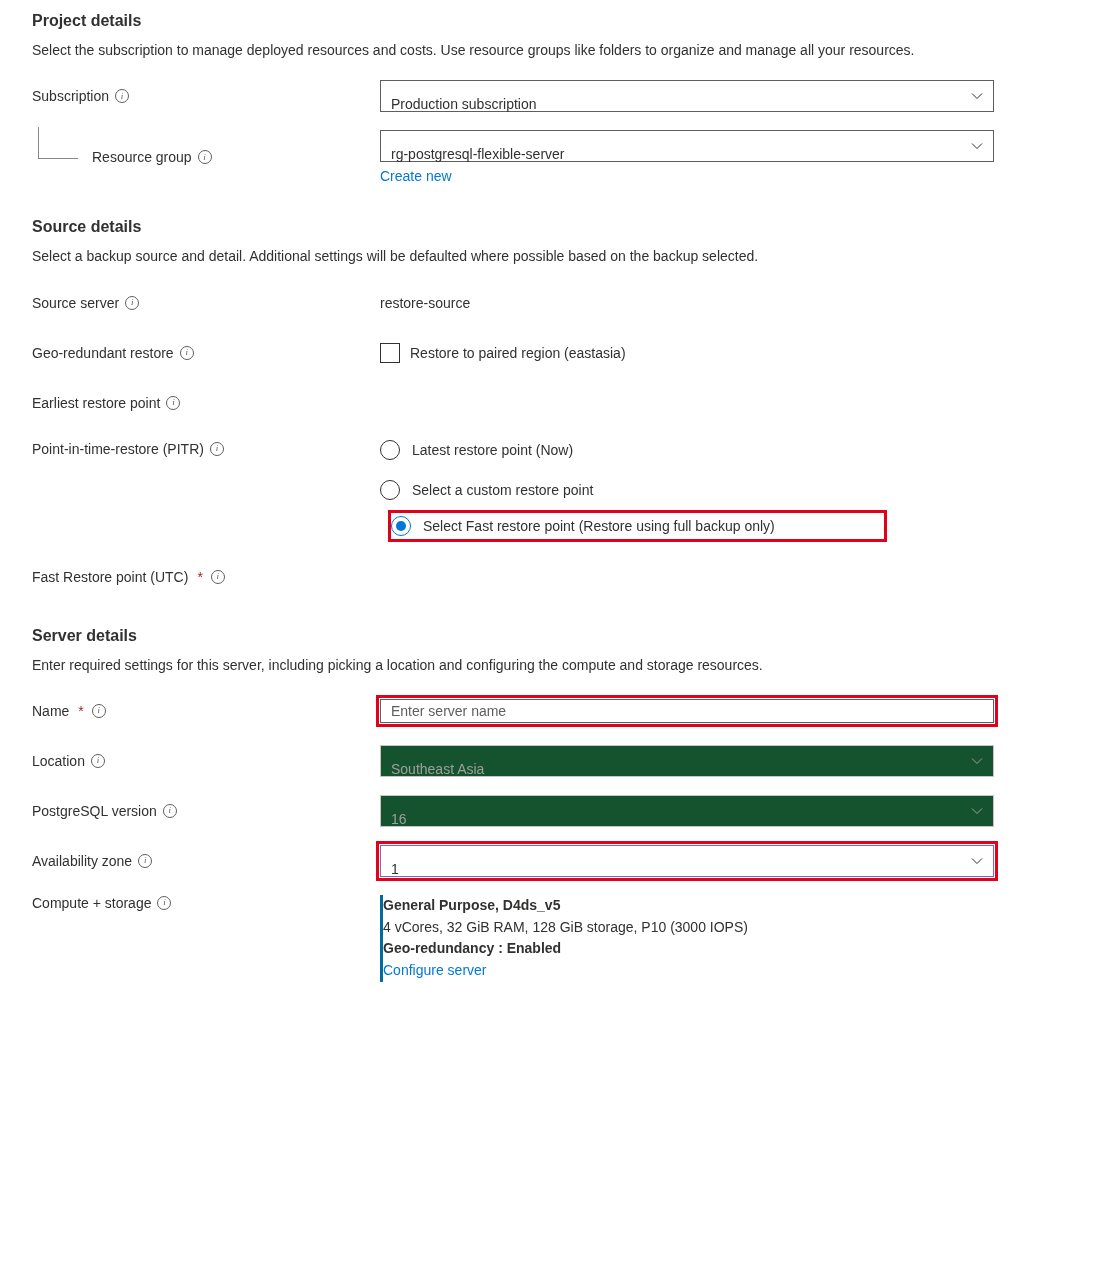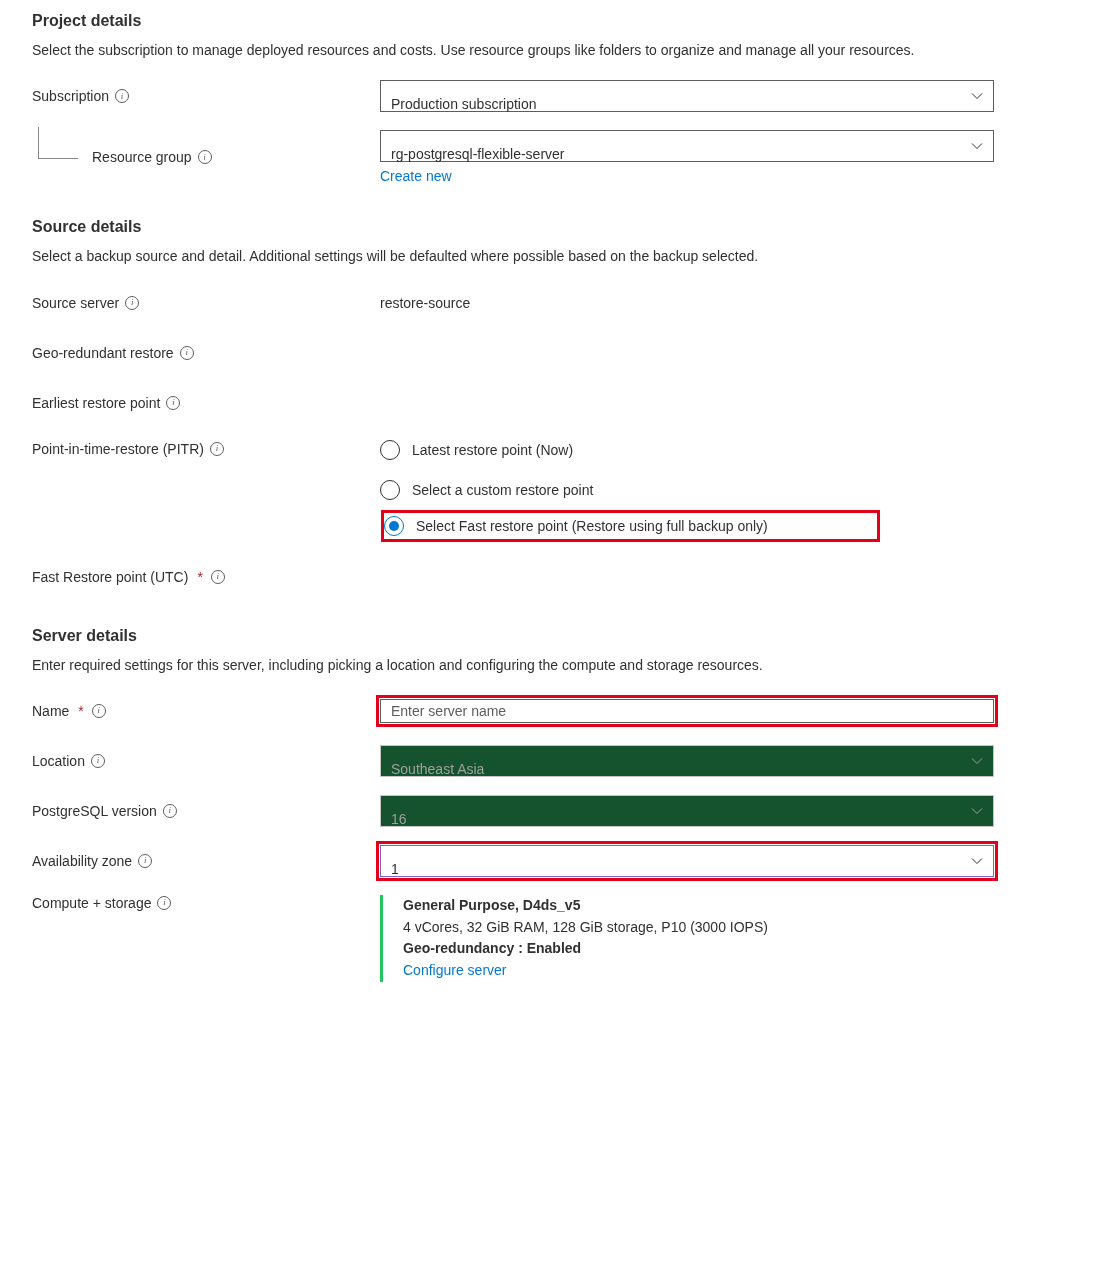--- a/index.html
+++ b/index.html
@@ -151,27 +151,27 @@
     background: #0078d4;
     border-radius: 50%;
   }
   .static-value { color: #323130; }
   .highlight-red {
     outline: 3px solid #e3001b;
     outline-offset: 1px;
   }
   .highlight-row-red {
     padding: 4px 6px 4px 0;
-    margin: -4px -6px 4px 4px;
+    margin: -4px -6px 4px 11px;
     outline: 3px solid #e3001b;
   }
   .select.purple-border { border-color: #8661c5; }
   .compute-block {
-    border-left: 3px solid #22c55e;
-    padding: 0 0 0 20px;
+    border-left: 3px solid #0369a1;
+    padding: 0 0 0 0;
     line-height: 1.55;
   }
   .compute-block .line1 { font-weight: 600; }
   .compute-block .line3 { font-weight: 600; }
 </style>
 </head>
 <body>
 
 <h3 class="section first">Project details</h3>
 <p class="desc">Select the subscription to manage deployed resources and costs. Use resource groups like folders to organize and manage all your resources.</p>
@@ -223,20 +223,24 @@
   <div class="field-col">
     <span class="static-value">restore-source</span>
   </div>
 </div>
 
 <div class="row">
   <div class="label-col">
     <span>Geo-redundant restore</span>
     <span class="info-icon">i</span>
   </div>
+  <div class="field-col horiz">
+    <span class="checkbox"></span>
+    <span>Restore to paired region (eastasia)</span>
+  </div>
 </div>
 
 <div class="row">
   <div class="label-col">
     <span>Earliest restore point</span>
     <span class="info-icon">i</span>
   </div>
 </div>
 
 <div class="row" style="align-items:flex-start;">

